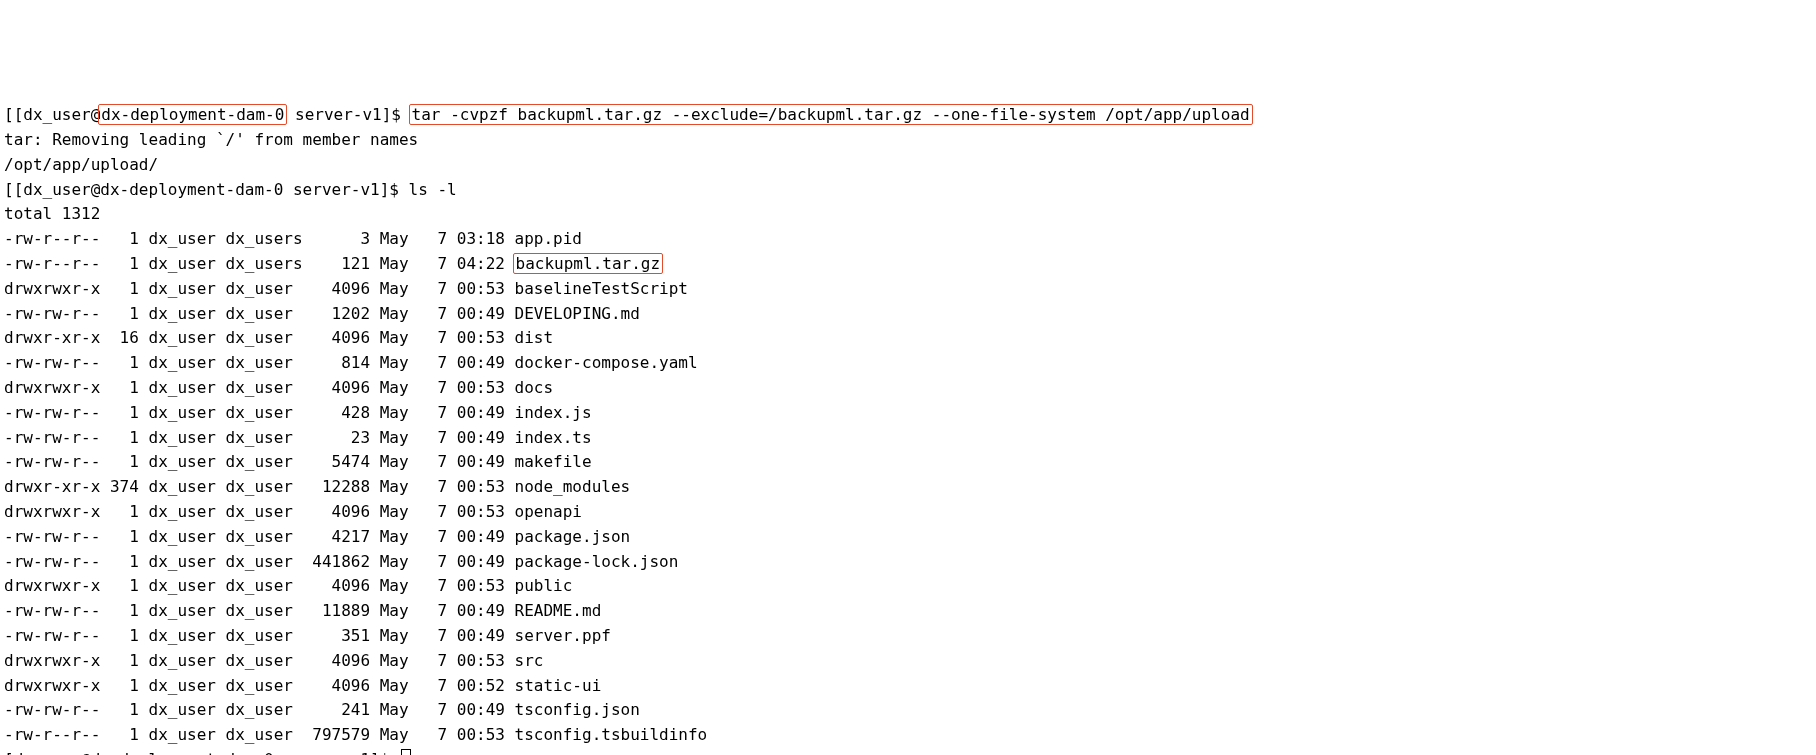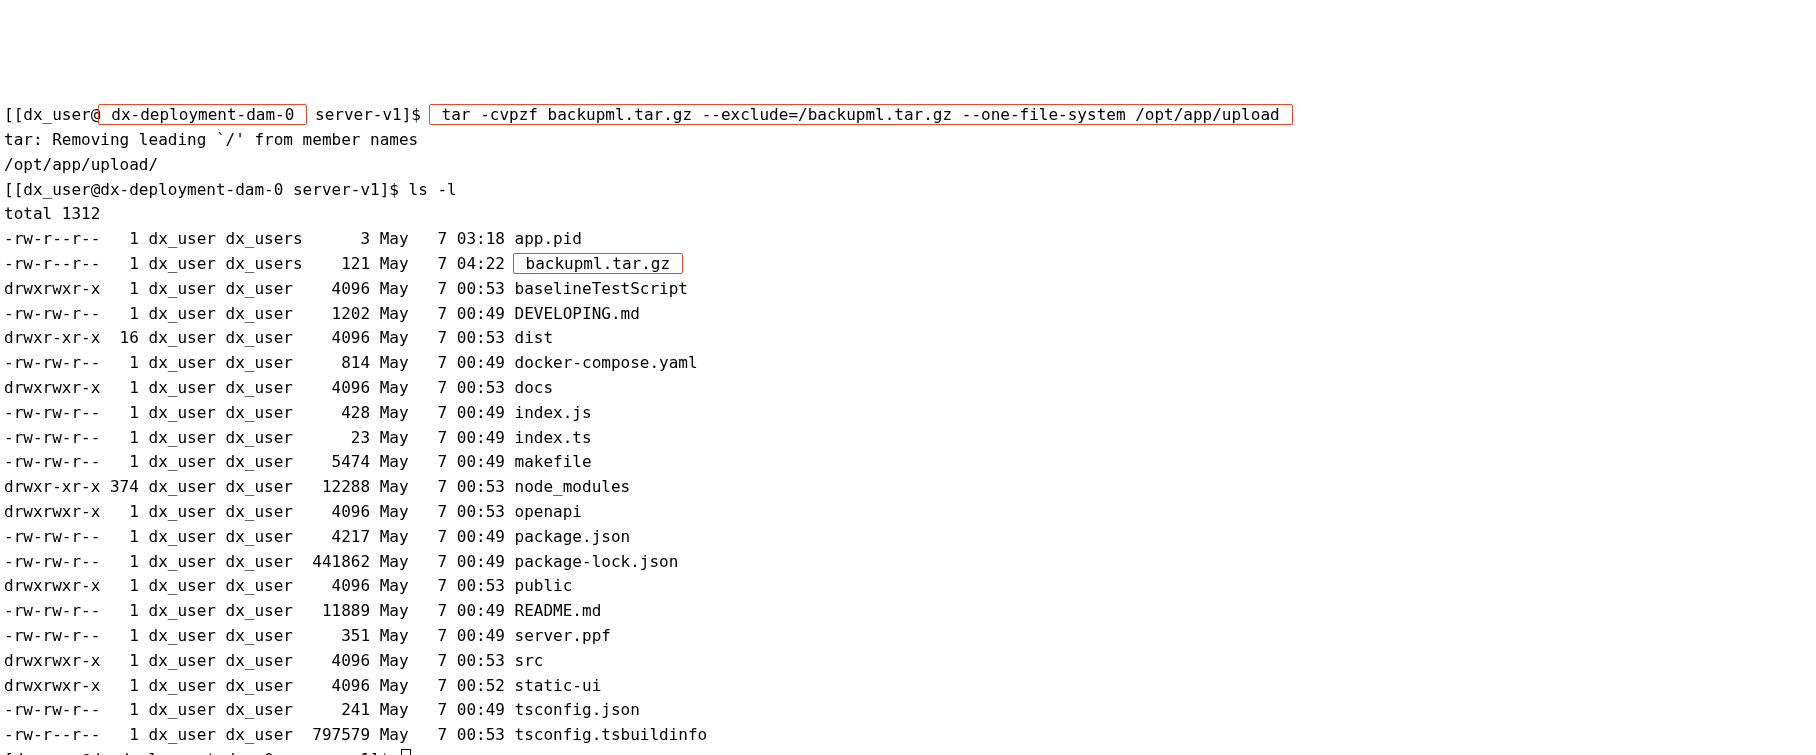--- a/index.html
+++ b/index.html
@@ -9,21 +9,21 @@
     font-family: "Menlo", "Monaco", "Consolas", monospace;
     font-size: 16px;
     line-height: 1.55;
     color: #000000;
     white-space: pre;
   }
   .line { display: block; }
   .boxed {
     border: 1.5px solid #e34b2a;
     border-radius: 2px;
-    padding: 0 12px;
+    padding: 0 2px;
     margin: 16px -2px;
   }
   .cursor {
     display: inline-block;
     width: 8px;
     height: 18px;
     border: 1px solid #000;
     vertical-align: text-bottom;
     margin-left: 2px;
   }

